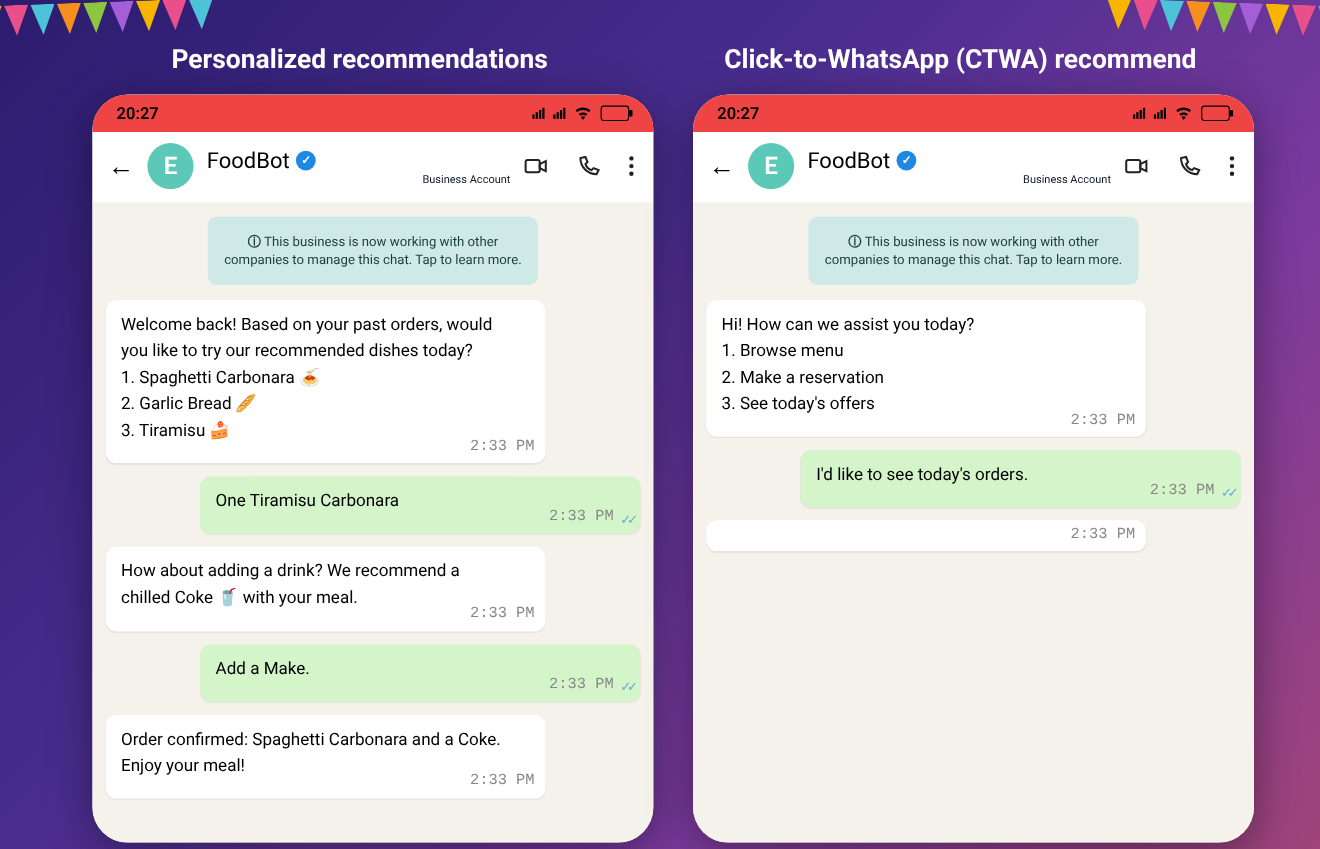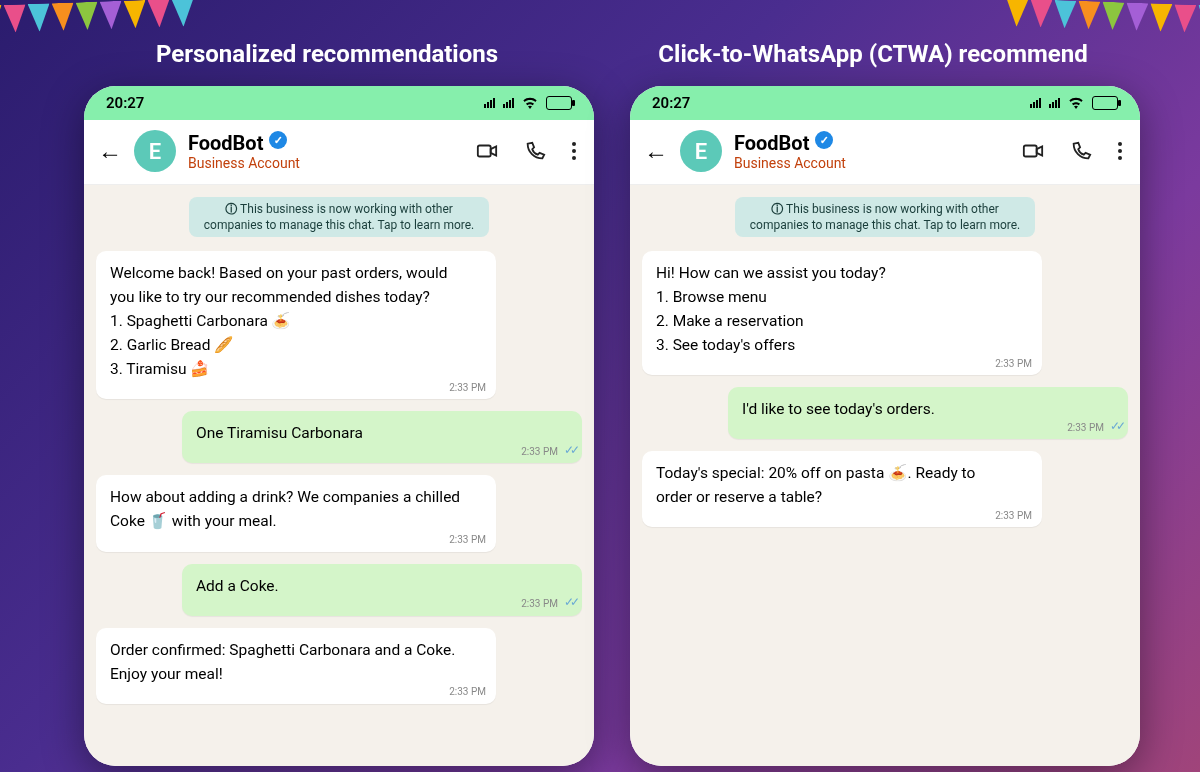--- a/index.html
+++ b/index.html
@@ -50,21 +50,21 @@
     height: 680px;
   }
   .statusbar {
     height: 34px;
     display: flex;
     justify-content: space-between;
     align-items: center;
     padding: 0 22px;
     font-size: 15px;
     font-weight: 600;
-    background: #86efac;
+    background: #ef4444;
   }
   .statusbar .right { display:flex; align-items:center; gap:8px; }
   .sig { display:inline-flex; align-items:flex-end; gap:1px; }
   .sig span { width:2px; background:#000; display:inline-block; }
   .sig .b1{height:4px}.sig .b2{height:6px}.sig .b3{height:8px}.sig .b4{height:10px}
   .wifi { width:16px;height:12px; }
   .battery { width:26px; height:14px; border:1.5px solid #000; border-radius:3px; position:relative; }
   .battery::after{content:"";position:absolute;right:-4px;top:3px;width:3px;height:6px;background:#000;border-radius:1px;}
   .battery .fill{height:100%;width:70%;background:#000;border-radius:1px;}
   .chat-header {
@@ -74,39 +74,39 @@
     border-bottom:1px solid #eee;
   }
   .back-arrow { font-size:24px; font-weight:bold; }
   .avatar {
     width:42px;height:42px;border-radius:50%;
     background:#5cc9b8;color:#fff;
     display:flex;align-items:center;justify-content:center;
     font-size:22px;font-weight:600;
   }
   .contact { flex:1; }
-  .contact-name { font-size:20px; font-weight:700; display:flex; gap:6px; }
+  .contact-name { font-size:20px; font-weight:400; display:flex; align-items:center; gap:6px; }
   .verify { width:18px;height:18px;background:#1e88e5;border-radius:50%;position:relative; display:inline-flex;align-items:center;justify-content:center;}
   .verify::after{content:"✓";color:#fff;font-size:11px;font-weight:bold;}
-  .contact-sub { font-size:14px; color:#c2410c; }
+  .contact-sub { font-size:10px; color:#0f172a;text-align:right; }
   .hicons { display:flex; gap:26px; align-items:center; }
   .icon { width:22px; height:22px; }
   .dots { display:flex; flex-direction:column; gap:3px; align-items:center;}
   .dots span{width:4px;height:4px;border-radius:50%;background:#222;}
   .chat-body {
     flex:1;
     background:#f5f1eb;
     padding: 12px;
     overflow:hidden;
   }
   .info-banner {
     background:#cfe9e6;
     color:#1a3e3b;
     font-size:12px;
-    padding:4px 14px;
+    padding:15px 14px;
     border-radius:8px;
     text-align:center;
     max-width:300px;
     margin:0 auto 14px auto;
     line-height:1.35;
   }
   .info-banner::before{content:"ⓘ ";font-weight:bold;}
   .msg {
     max-width: 400px;
     padding: 10px 30px 18px 14px;
@@ -114,21 +114,21 @@
     margin-bottom: 12px;
     font-size: 15.5px;
     line-height: 1.55;
     position:relative;
     box-shadow: 0 1px 1px rgba(0,0,0,0.06);
   }
   .msg.in { background:#fff; margin-right:auto; }
   .msg.out { background:#d4f5c9; margin-left:auto; }
   .ts {
     position:absolute; bottom:4px; right:10px;
-    font-size:10px; color:#888;
+    font-size:14px; color:#888;font-family:Liberation Mono, monospace;
   }
   .msg.out .ts { right:24px; }
   .ticks {
     position:absolute; bottom:4px; right:6px;
     color:#6aa9d4; font-size:12px; letter-spacing:-4px;
   }
 </style>
 </head>
 <body>
 
@@ -206,22 +206,22 @@
             </div>
         </div>
       </div>
       <div class="chat-body">
         <div class="info-banner">This business is now working with other companies to manage this chat. Tap to learn more.</div>
         <div class="msg in"><span style="white-space:pre-line">Welcome back! Based on your past orders, would you like to try our recommended dishes today?
 1. Spaghetti Carbonara 🍝
 2. Garlic Bread 🥖
 3. Tiramisu 🍰</span><span class="ts">2:33 PM</span></div>
         <div class="msg out"><span>One Tiramisu Carbonara</span><span class="ts">2:33 PM</span><span class="ticks">✓✓</span></div>
-        <div class="msg in"><span>How about adding a drink? We companies a chilled Coke 🥤 with your meal.</span><span class="ts">2:33 PM</span></div>
-        <div class="msg out"><span>Add a Coke.</span><span class="ts">2:33 PM</span><span class="ticks">✓✓</span></div>
+        <div class="msg in"><span>How about adding a drink? We recommend a chilled Coke 🥤 with your meal.</span><span class="ts">2:33 PM</span></div>
+        <div class="msg out"><span>Add a Make.</span><span class="ts">2:33 PM</span><span class="ticks">✓✓</span></div>
         <div class="msg in"><span>Order confirmed: Spaghetti Carbonara and a Coke. Enjoy your meal!</span><span class="ts">2:33 PM</span></div>
       </div>
     </div>
   </div>
 
   <div class="col">
     <div class="col-title">Click-to-WhatsApp (CTWA) recommend</div>
     <div class="phone">
       <div class="statusbar">
         <span>20:27</span>
@@ -269,17 +269,17 @@
             </div>
         </div>
       </div>
       <div class="chat-body">
         <div class="info-banner">This business is now working with other companies to manage this chat. Tap to learn more.</div>
         <div class="msg in"><span style="white-space:pre-line">Hi! How can we assist you today?
 1. Browse menu
 2. Make a reservation
 3. See today's offers</span><span class="ts">2:33 PM</span></div>
         <div class="msg out"><span>I'd like to see today's orders.</span><span class="ts">2:33 PM</span><span class="ticks">✓✓</span></div>
-        <div class="msg in"><span>Today's special: 20% off on pasta 🍝. Ready to order or reserve a table?</span><span class="ts">2:33 PM</span></div>
+        <div class="msg in"><span class="ts">2:33 PM</span></div>
       </div>
     </div>
   </div>
 </div>
 
 </body></html>

